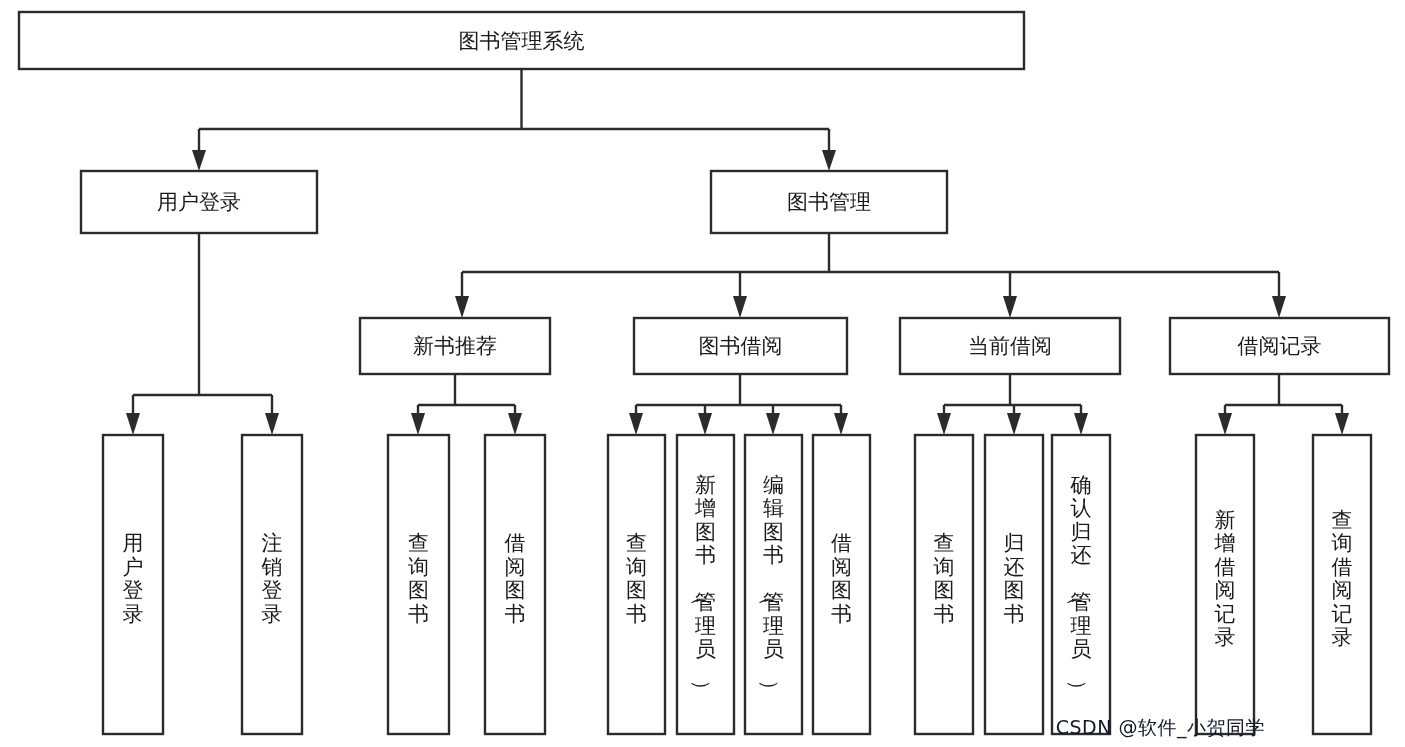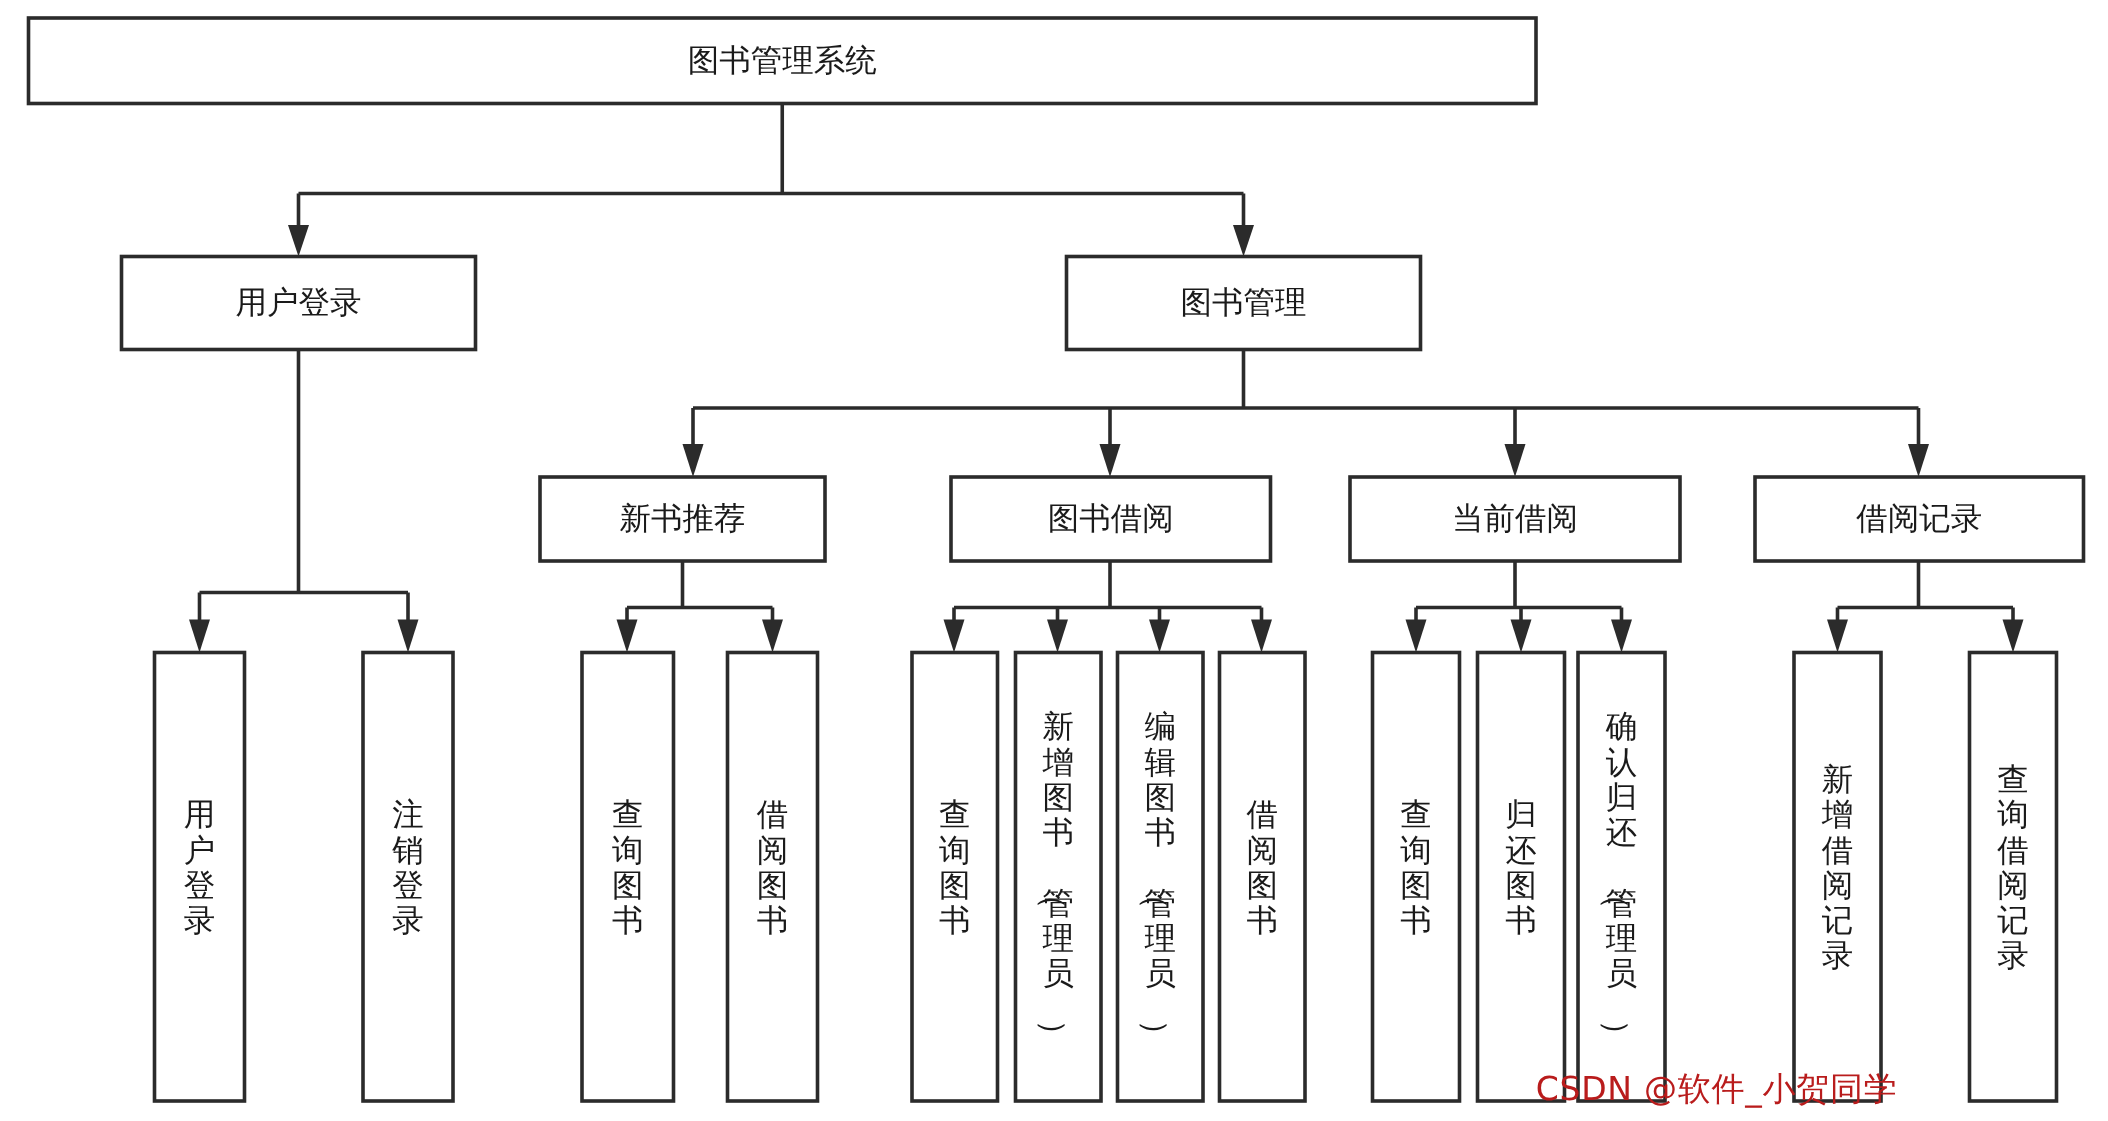--- a/index.html
+++ b/index.html
@@ -47,22 +47,22 @@
     font-family: "DejaVu Sans", "Liberation Sans", sans-serif;
     font-size: 21px;
     fill: #1a1a1a;
     text-anchor: middle;
   }
   .watermark {
     position: absolute;
     right: 10px;
     bottom: 6px;
     font-family: "DejaVu Sans", "Liberation Sans", sans-serif;
-    font-size: 22px;
-    color: #b91c1c;
+    font-size: 19px;
+    color: #0f172a;
     white-space: nowrap;
     letter-spacing: 0.5px;
     pointer-events: none;
   }
 </style>
 </head>
 <body>
 
 <div id="chart-root">
   <svg id="diagram-svg" width="1405" height="747" viewBox="0 0 1405 747">

